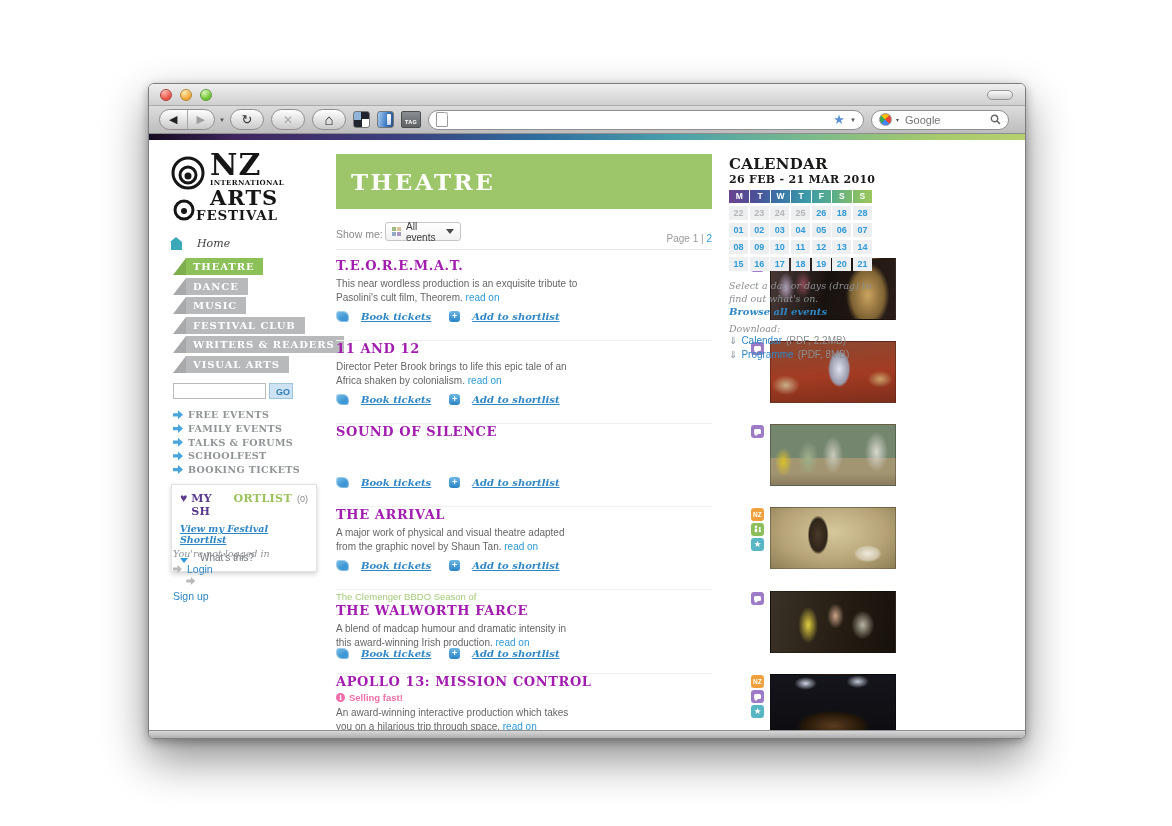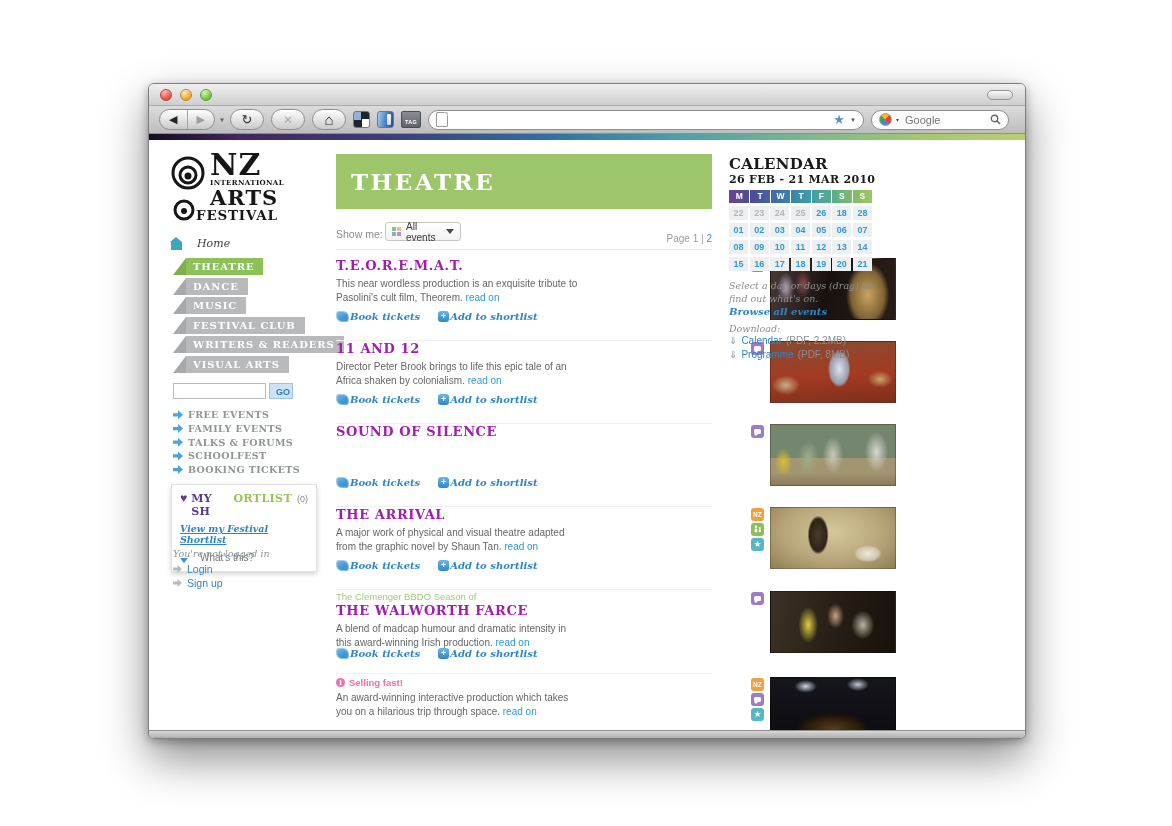--- a/index.html
+++ b/index.html
@@ -112,21 +112,21 @@
   .event:last-child{border-bottom:none;}
   .ev-kicker{font:9.5px "Liberation Sans",sans-serif;color:#a5c979;margin:1px 0 1px;}
   .ev-title{margin:0 0 0;font:bold 13px "DejaVu Serif",serif;color:#a21caf;letter-spacing:.6px;cursor:pointer;}
   .ev-note{display:flex;align-items:center;gap:4px;margin-top:3px;}
   .noteicon{width:9px;height:9px;border-radius:50%;background:#f06eaa;color:#fff;font:bold 7px/9px "DejaVu Serif",serif;text-align:center;flex:none;}
   .notetext{font:bold 9.5px "Liberation Sans",sans-serif;color:#f06eaa;}
   .ev-desc{width:243px;margin:4px 0 0;font:10px/1.35 "Liberation Sans",sans-serif;color:#666;}
   .readon{color:#2e9ad7;cursor:pointer;}
   .actions{position:absolute;left:0;top:53px;display:flex;gap:18px;}
   .ev5 .actions{top:57px;}
-  .action{display:flex;align-items:center;gap:1px;cursor:pointer;font:italic bold 10px "DejaVu Serif",serif;color:#2e86c5;}
+  .action{display:flex;align-items:center;gap:12px;cursor:pointer;font:italic bold 10px "DejaVu Serif",serif;color:#2e86c5;text-decoration:underline;}
   .ticketicon{width:13px;height:11px;background:linear-gradient(145deg,#7cc0e8,#3e97d4 60%);border-radius:2px 7px 2px 7px;transform:skewX(-6deg);flex:none;box-shadow:inset 0 0 0 1px rgba(255,255,255,.35);}
   .plusicon{width:11px;height:11px;border-radius:3px;background:linear-gradient(#6cb6e4,#2e86c5);color:#fff;font:bold 9px/11px "Liberation Sans",sans-serif;text-align:center;flex:none;}
   .badges{position:absolute;left:415px;top:1px;display:flex;flex-direction:column;gap:2px;}
   .badge{width:13px;height:13px;border-radius:3px;display:flex;align-items:center;justify-content:center;}
   .b-comment{background:#9d7bc7;position:relative;}
   .b-comment::before{content:"";width:7px;height:5px;background:#fff;border-radius:1.5px;}
   .b-comment::after{content:"";position:absolute;left:3px;bottom:2px;border-left:2px solid transparent;border-right:2px solid transparent;border-top:2px solid #fff;}
   .b-nz{background:#f0a03c;color:#fff;font:bold 6.5px "Liberation Sans",sans-serif;letter-spacing:.2px;}
   .b-family{background:#8cbf5b;}
   .b-star{background:#58b6c4;color:#fff;font-size:8.5px;line-height:1;}
@@ -300,21 +300,21 @@
           <span class="downtri"></span>
           <span class="sc-whatlabel">What's this?</span>
         </div>
       </div>
 
       <div class="notlogged">You're not logged in</div>
       <div class="loginrow" style="top:423px;">
         <span class="grayarrow"></span>
           <span class="llabel">Login</span>
       </div>
-      <div class="loginrow" style="top:437px;">
+      <div class="loginrow" style="top:437px;flex-direction:column;">
         <span class="grayarrow"></span>
           <span class="llabel">Sign up</span>
       </div>
 
       <div class="banner">
           <h1>THEATRE</h1>
         </div>
       <span class="showme-label">Show me:</span>
       <div class="dropdown">
         <span class="gridicon"></span>
@@ -429,20 +429,21 @@
                 <span>Add to shortlist</span>
               </a>
           </div>
           <div class="badges">
               <span class="badge b-comment"></span>
             </div>
           <div class="thumb photo-4"></div>
         </div>
 
         <div class="event">
+          <h3 class="ev-title">APOLLO 13: MISSION CONTROL</h3>
           <div class="ev-note">
             <span class="noteicon">i</span>
             <span class="notetext">Selling fast!</span>
           </div>
           <p class="ev-desc" style="margin-top:3px;"><span>An award-winning interactive production which takes you on a hilarious trip through space.</span> <a class="readon">read on</a></p>
 
           <div class="badges">
             <span class="badge b-nz">NZ</span>
             <span class="badge b-comment"></span>
             <span class="badge b-star">★</span>

